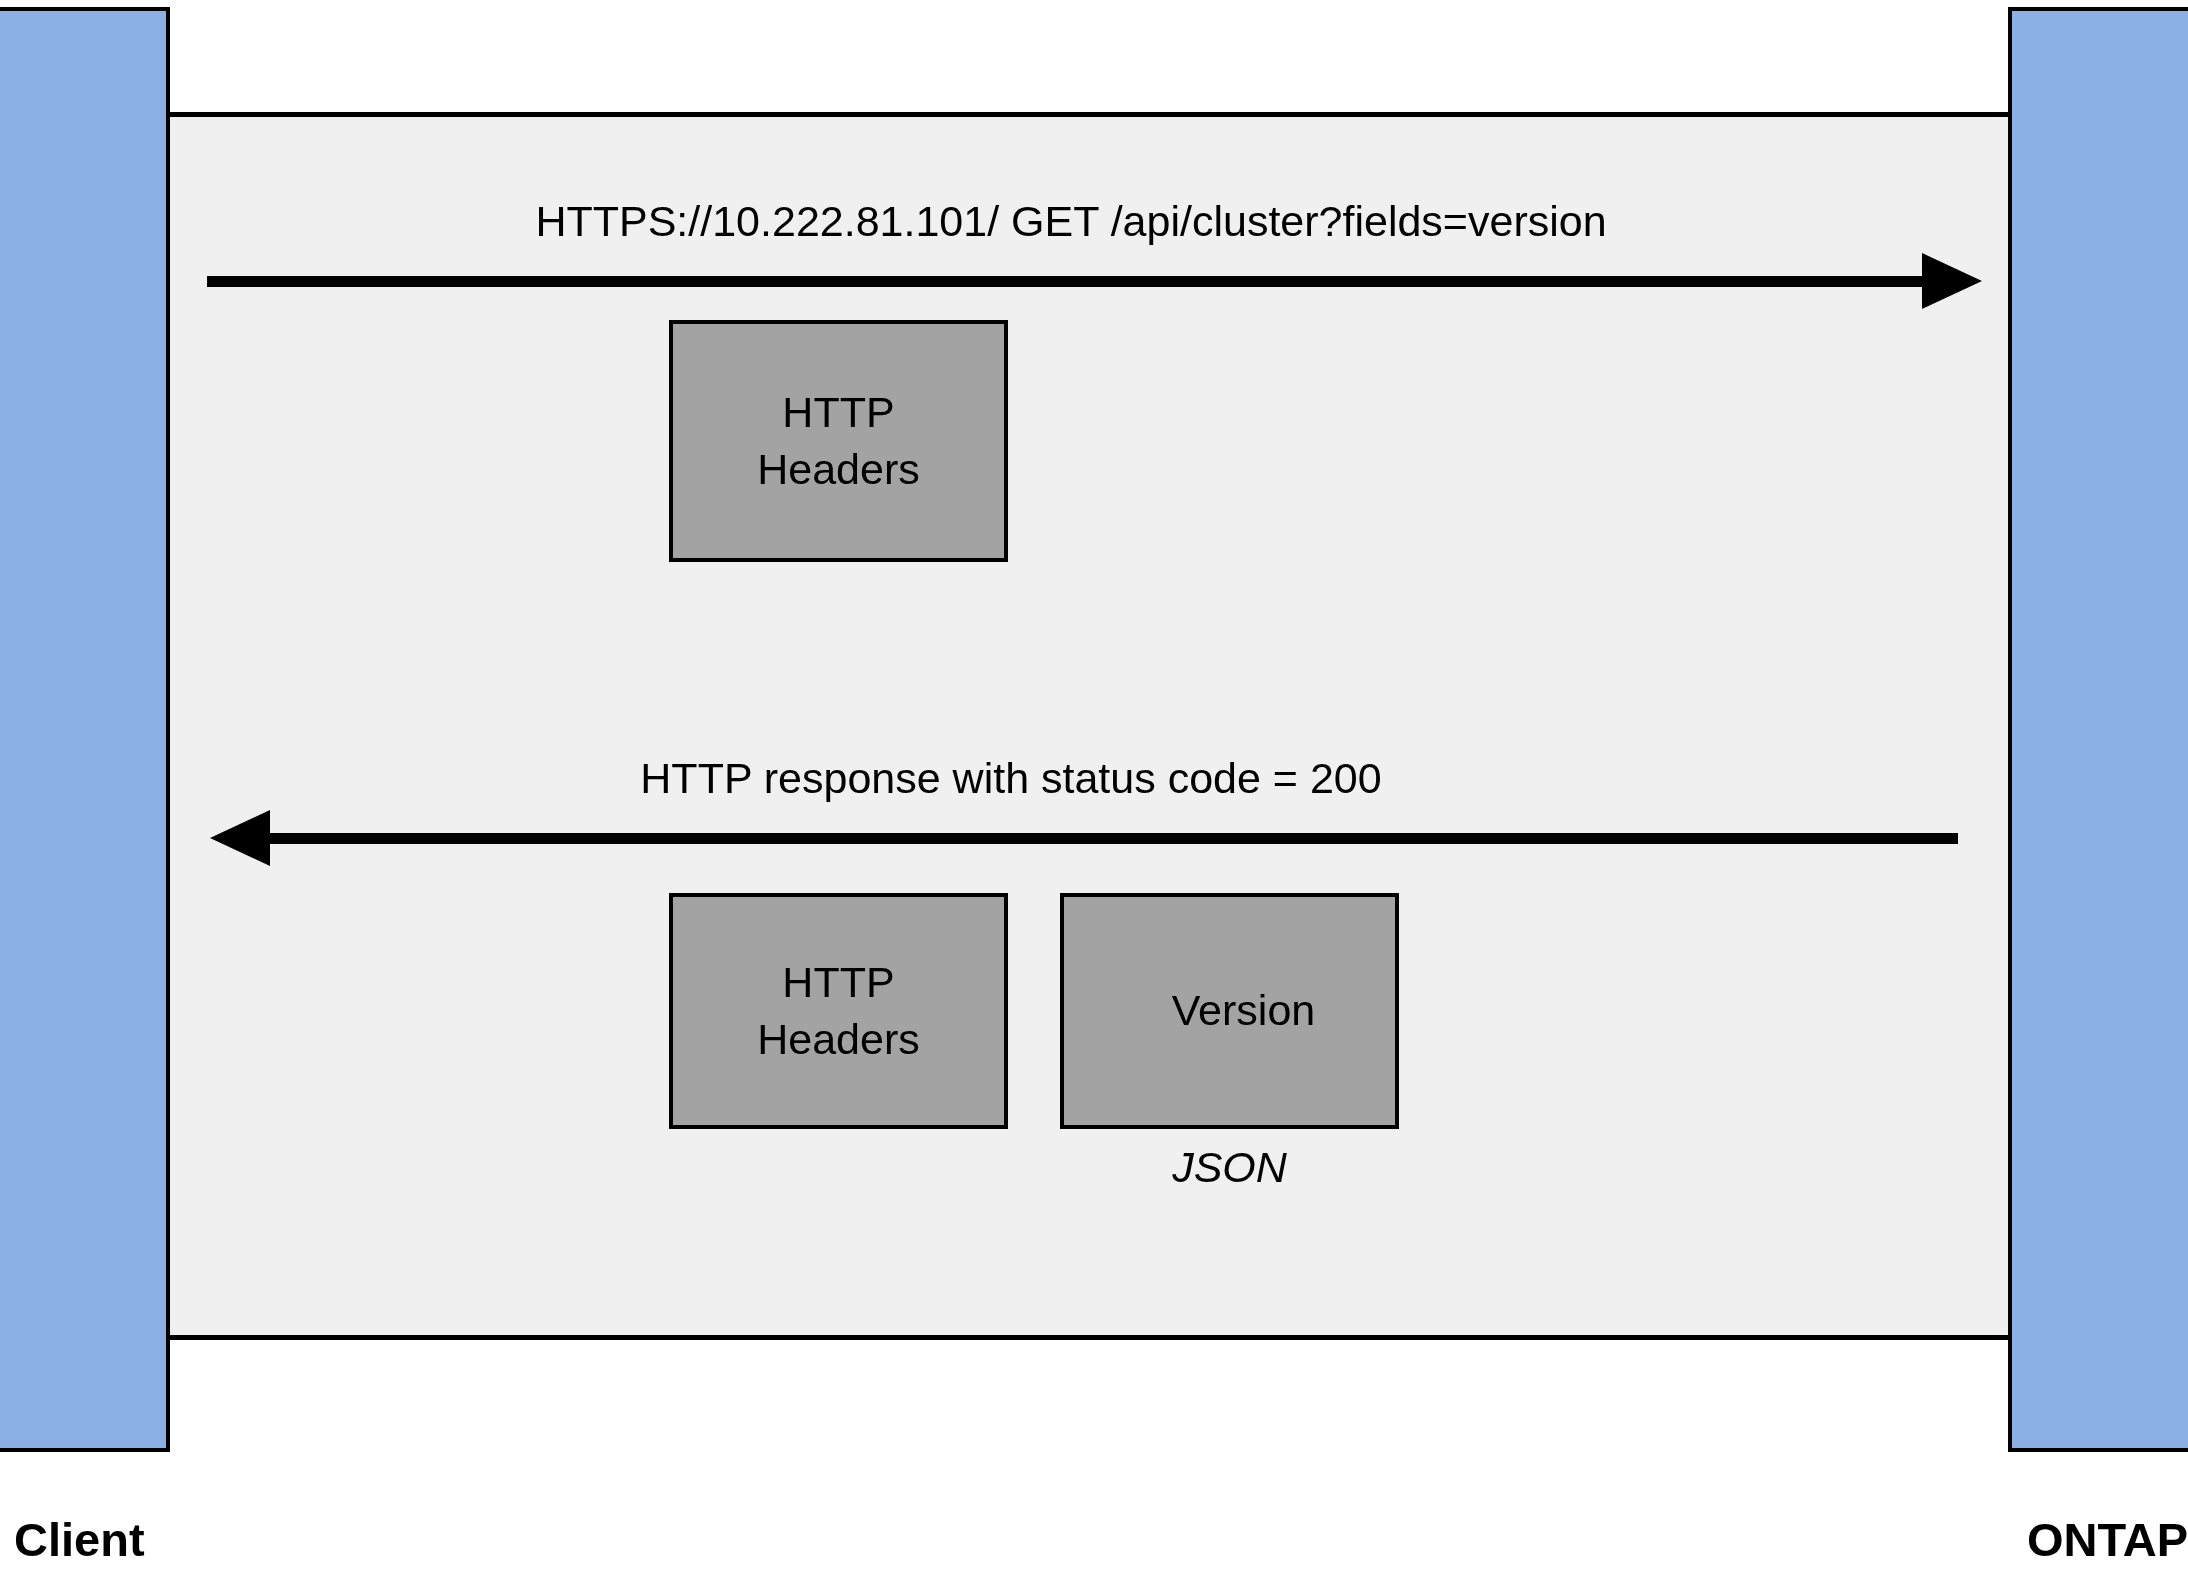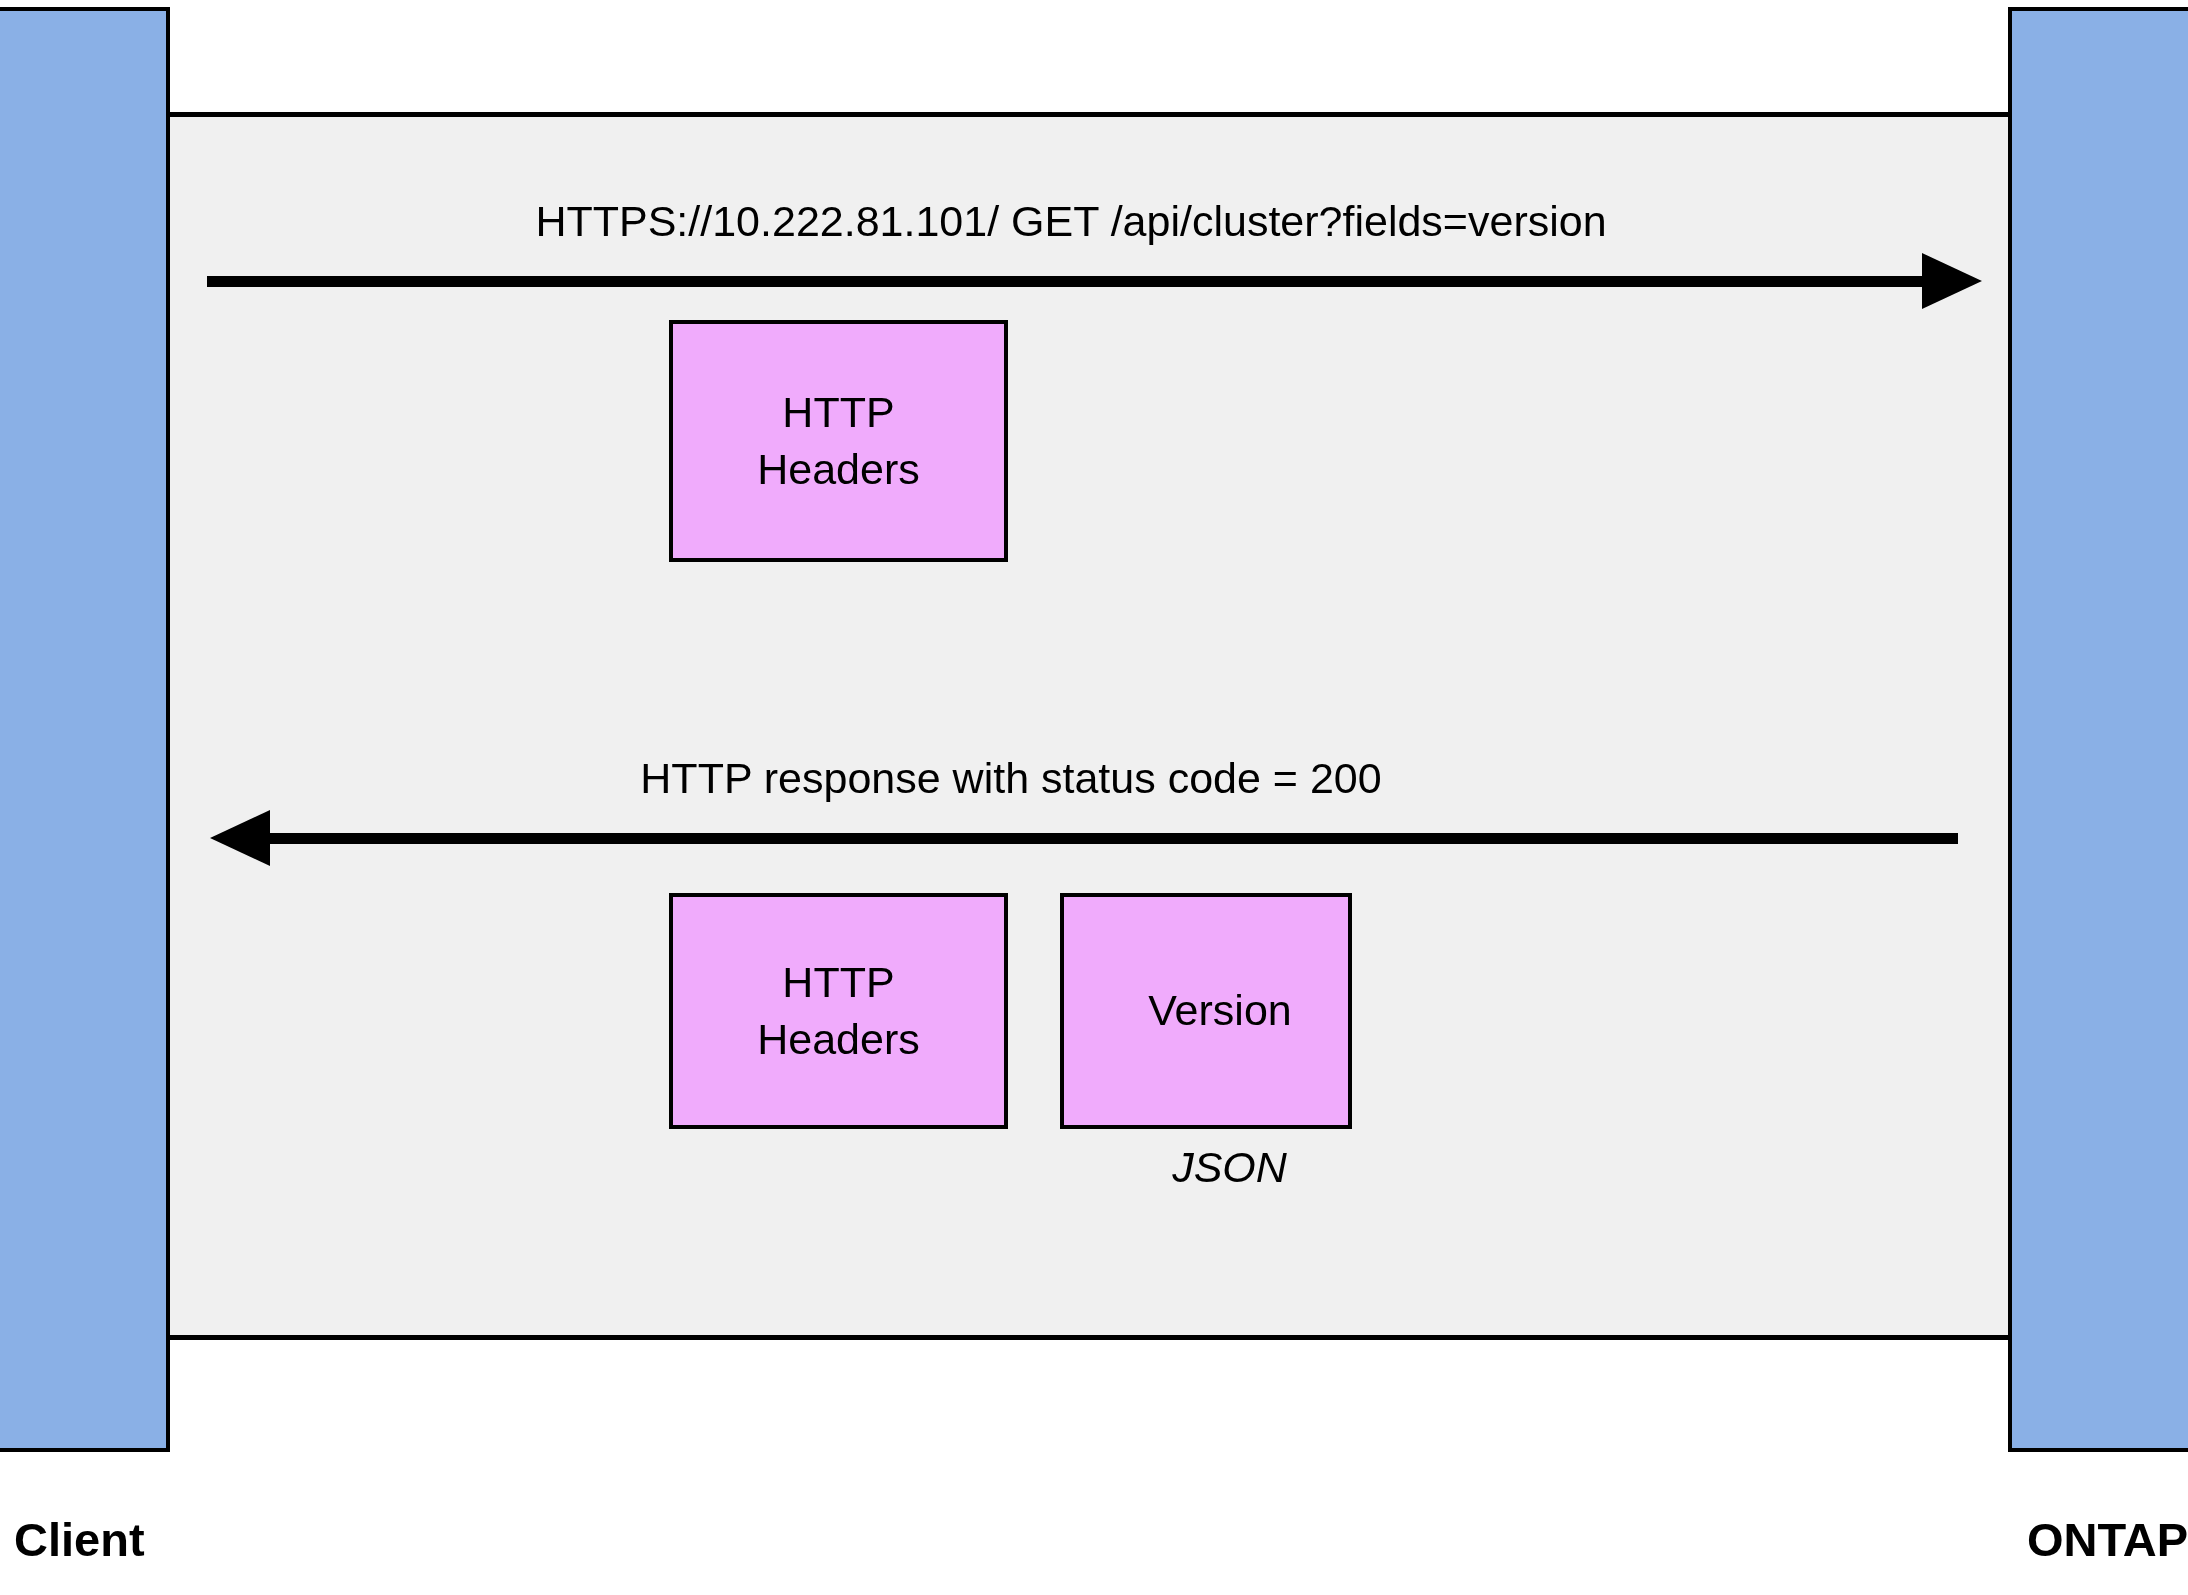--- a/index.html
+++ b/index.html
@@ -108,21 +108,21 @@
   }
   #response-label {
     left: 163px;
     top: 754px;
     width: 1696px;
   }
 
   
   .payload-box {
     position: absolute;
-    background: #f0abfc;
+    background: #a3a3a3;
     border: 4px solid #000000;
     box-sizing: border-box;
     display: flex;
     flex-direction: column;
     align-items: center;
     justify-content: center;
     font-size: 43px;
     line-height: 1.33;
     color: #000000;
     text-align: center;
@@ -135,21 +135,21 @@
   }
   #response-headers-box {
     left: 669px;
     top: 893px;
     width: 339px;
     height: 236px;
   }
   #version-box {
     left: 1060px;
     top: 893px;
-    width: 292px;
+    width: 339px;
     height: 236px;
     padding-left: 28px;
   }
   .box-line { display: block; }
 
   
   .annotation {
     position: absolute;
     font-size: 43px;
     font-style: italic;

